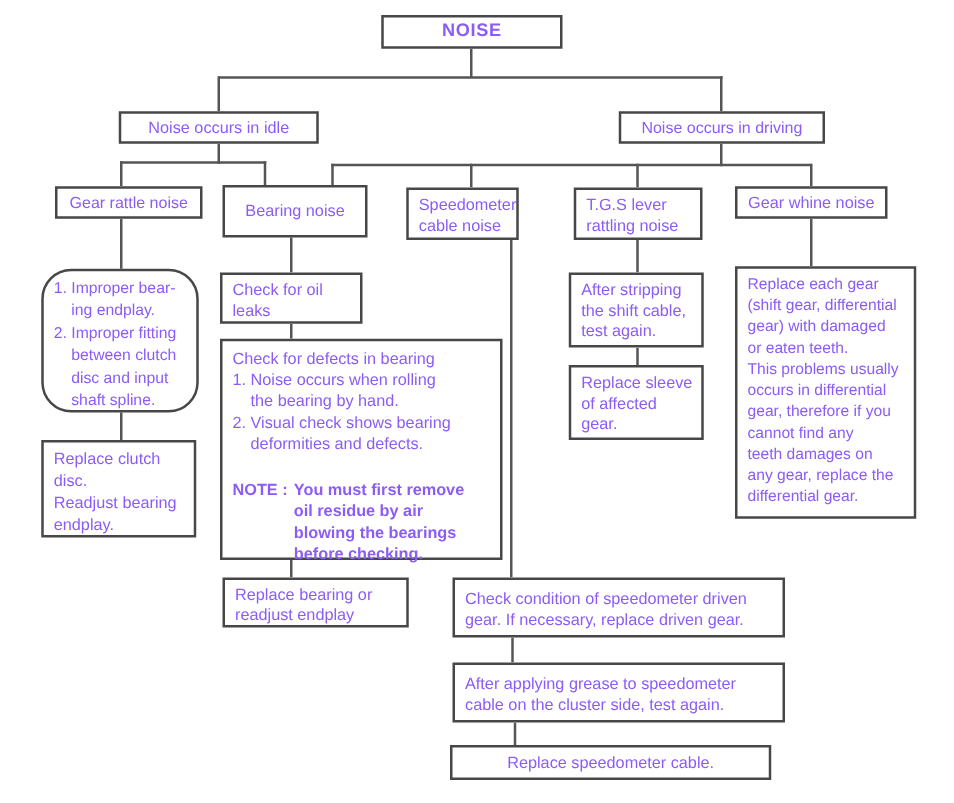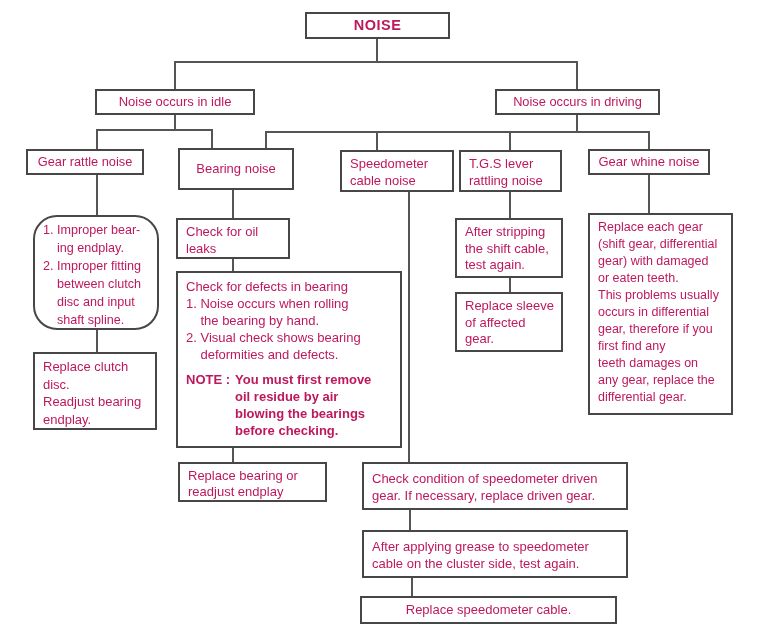--- a/index.html
+++ b/index.html
@@ -3,21 +3,21 @@
 <meta charset="utf-8">
 <style>
   * { box-sizing: border-box; margin: 0; padding: 0; }
   html, body { background: #ffffff; }
   .canvas {
     position: relative;
     width: 763px;
     height: 642px;
     background: #ffffff;
     font-family: "Liberation Sans", sans-serif;
-    color: #be185d;
+    color: #8b5cf6;
     overflow: hidden;
     padding-left: 28px;
   }
   .line { position: absolute; background: #555555; }
   .box {
     position: absolute;
     border: 2px solid #474747;
     background: #ffffff;
     font-size: 13px;
     line-height: 1.3;
@@ -27,21 +27,21 @@
     align-items: center;
     justify-content: center;
     text-align: center;
   }
   .pad { padding: 4px 6px 4px 8px; }
   .pre { white-space: pre-wrap; }
   .bold { font-weight: bold; }
   .title { font-size: 14.5px; letter-spacing: 0.5px; }
   .causes { line-height: 18px; font-size: 13px; border-radius: 24px; }
   .check-big { line-height: 17px; font-size: 13px; padding: 5px 6px 4px 8px; }
-  .note-row { display: flex; gap: 5px; margin-top: 8px; }
+  .note-row { display: flex; gap: 5px; margin-top: 20px; }
   .gw { font-size: 12.5px; line-height: 17px; }
   .sp { line-height: 17px; padding-top: 6px; }
 </style>
 </head>
 <body>
 
 <div class="canvas">
 
   <div class="line" style="left:376px; top:39px;  width:2px;   height:23px;"></div>
   <div class="line" style="left:175px; top:61px;  width:403px; height:2px;"></div>
@@ -73,27 +73,27 @@
     <span>NOISE</span>
   </div>
 
   <div class="box center" style="left:95px; top:89px; width:160px; height:26px;">
     <span>Noise occurs in idle</span>
   </div>
   <div class="box center" style="left:495px; top:89px; width:165px; height:26px; font-size:12.8px;">
     <span>Noise occurs in driving</span>
   </div>
 
-  <div class="box center" style="left:26px; top:149px; width:118px; height:26px; font-size:12.8px;">
+  <div class="box center" style="left:44px; top:149px; width:118px; height:26px; font-size:12.8px;">
     <span>Gear rattle noise</span>
   </div>
   <div class="box center" style="left:178px; top:148px; width:116px; height:42px;">
     <span>Bearing noise</span>
   </div>
-  <div class="box pad pre" style="left:340px; top:150px; width:114px; height:42px;">Speedometer
+  <div class="box pad pre" style="left:325px; top:150px; width:90px; height:42px;">Speedometer
 cable noise</div>
   <div class="box pad pre" style="left:459px; top:150px; width:103px; height:42px;">T.G.S lever
 rattling noise</div>
   <div class="box center" style="left:588px; top:149px; width:122px; height:26px;">
     <span>Gear whine noise</span>
   </div>
 
   <div class="box pad pre causes" style="left:33px; top:215px; width:126px; height:115px; font-size:12.6px;">1. Improper bear-
     ing endplay.
 2. Improper fitting
@@ -131,21 +131,21 @@
 of affected
 gear.</div>
 
   <div class="box pad pre gw" style="left:588px; top:213px; width:145px; height:202px;">Replace each gear
 (shift gear, differential
 gear) with damaged
 or eaten teeth.
 This problems usually
 occurs in differential
 gear, therefore if you
-first find any
+cannot find any
 teeth damages on
 any gear, replace the
 differential gear.</div>
 
   <div class="box pad pre sp" style="left:362px; top:462px; width:266px; height:48px;">Check condition of speedometer driven
 gear. If necessary, replace driven gear.</div>
   <div class="box pad pre sp" style="left:362px; top:530px; width:266px; height:48px;">After applying grease to speedometer
 cable on the cluster side, test again.</div>
   <div class="box center" style="left:360px; top:596px; width:257px; height:28px;">
     <span>Replace speedometer cable.</span>

